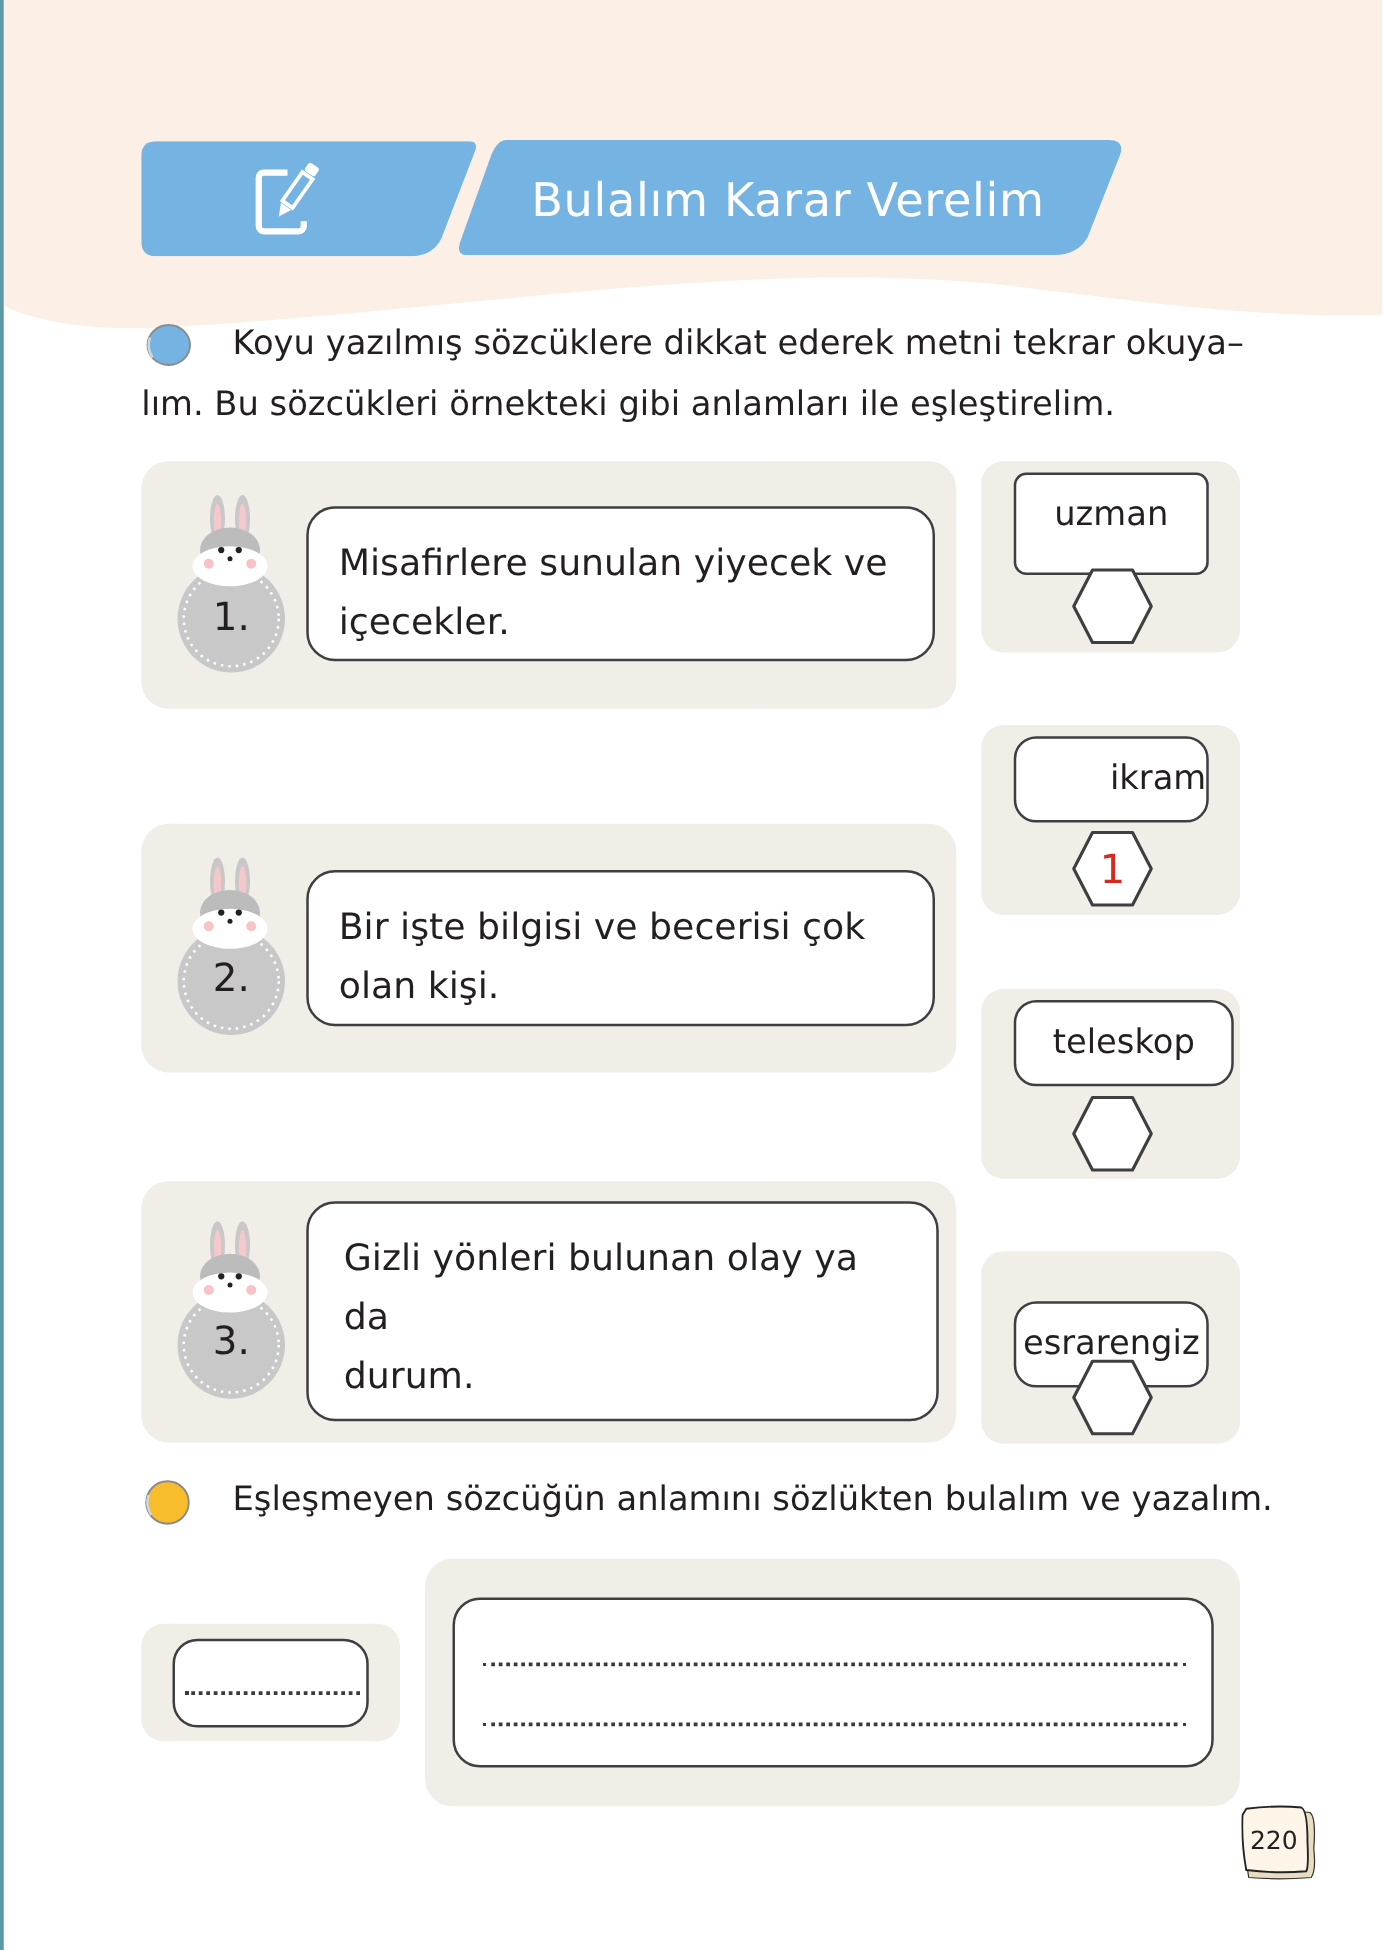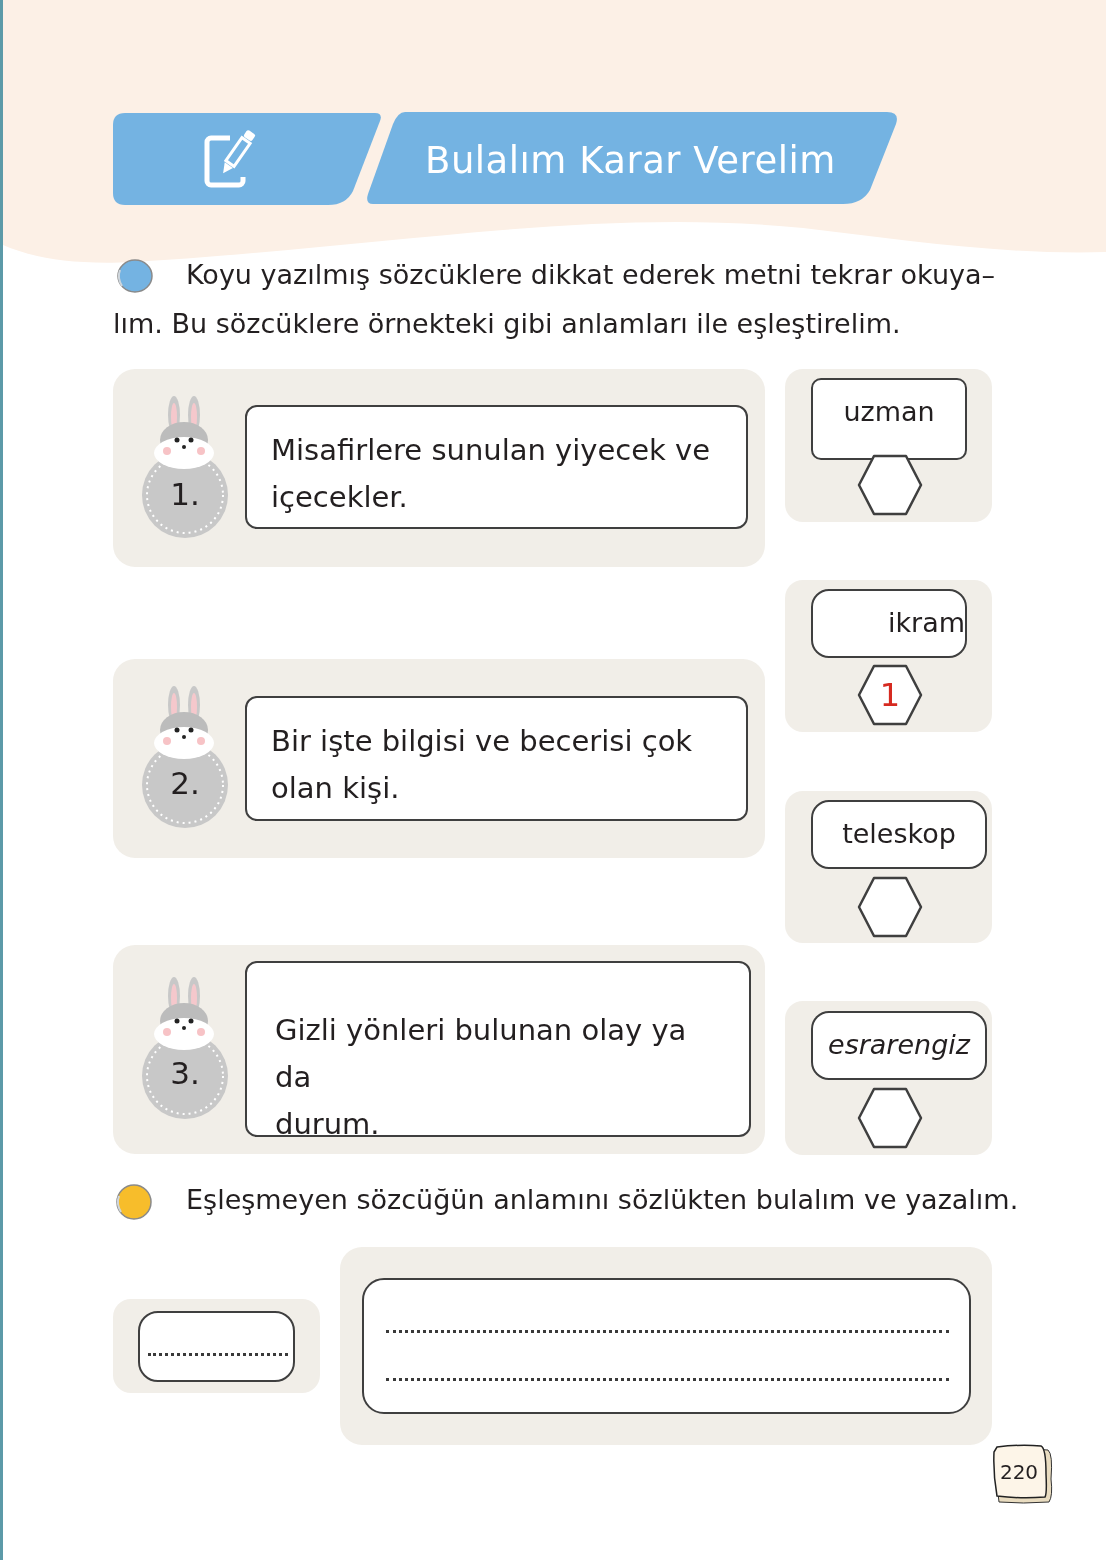--- a/index.html
+++ b/index.html
@@ -18,21 +18,21 @@
       font-size: 37px; color: #ffffff; letter-spacing: 0.5px; line-height: 50px;
       font-weight: normal;
     }
     .edit-icon { position: absolute; left: 200px; top: 128px; width: 60px; height: 62px; }
     .bullet { position: absolute; width: 40px; height: 40px; }
     .instr {
       position: absolute; font-size: 27px; line-height: 50px; color: #231f20;
     }
     .panel { position: absolute; background: #f1eee8; border-radius: 22px; }
     .def-box {
-      position: absolute; background: #fff; border: 2.5px solid #3f3f3f; border-radius: 12px;
+      position: absolute; background: #fff; border: 2.5px solid #3f3f3f; border-radius: 23px;
       box-sizing: border-box; padding: 20px 24px 0 24px; font-size: 29px; line-height: 47px;
     }
     .bunny { position: absolute; width: 100px; height: 150px; }
     .bunny-num {
       position: absolute; font-size: 31px; color: #231f20; width: 80px; text-align: center;
     }
     .word-box {
       position: absolute; background: #fff; border: 2.5px solid #3f3f3f; border-radius: 18px;
       box-sizing: border-box; font-size: 27px; text-align: center; line-height: 64px;
     }
@@ -74,21 +74,21 @@
 <svg class="header-title-tab" viewBox="0 0 535 92">
   <path d="M40,0 L522,0 Q535,0 531,12 L505,78 Q497,92 478,92 L8,92 Q0,92 3,82 L28,12 Q33,0 40,0 Z" fill="#74b3e2"></path>
 </svg>
 <div class="header-title">Bulalım Karar Verelim</div>
 
 <svg class="bullet" style="left:114px; top:256px;" viewBox="0 0 40 40">
   <ellipse cx="21" cy="20" rx="17" ry="16" fill="#74b3e2" stroke="#8a8a8a" stroke-width="1.5"></ellipse>
   <path d="M6,14 Q3,22 8,30" fill="none" stroke="#cfd6dc" stroke-width="2"></path>
 </svg>
 <div class="instr" style="left:186px; top:250px;">Koyu yazılmış sözcüklere dikkat ederek metni tekrar okuya–</div>
-<div class="instr" style="left:113px; top:299px;">lım. Bu sözcüklere örnekteki gibi anlamları ile eşleştirelim.</div>
+<div class="instr" style="left:113px; top:299px;">lım. Bu sözcükleri örnekteki gibi anlamları ile eşleştirelim.</div>
 
 <div class="panel" style="left:113px; top:369px; width:652px; height:198px;"></div>
 <div class="panel" style="left:113px; top:659px; width:652px; height:199px;"></div>
 <div class="panel" style="left:113px; top:945px; width:652px; height:209px;"></div>
 
 <svg class="bunny" style="left:135px; top:395px;" viewBox="0 0 100 150">
   <circle cx="50" cy="100" r="43" fill="#c8c8c8"></circle>
   <circle cx="50" cy="100" r="38" fill="none" stroke="#ffffff" stroke-width="2" stroke-dasharray="2 4"></circle>
   <ellipse cx="39" cy="20" rx="6" ry="19" fill="#c8c8c8"></ellipse>
     <ellipse cx="39" cy="22" rx="3" ry="14" fill="#f5c8cc"></ellipse>
@@ -139,34 +139,34 @@
 <div class="bunny-num" style="left:145px; top:1055px;">3.</div>
 
 <div class="def-box" style="left:245px; top:405px; width:503px; height:124px;">
   <div>Misafirlere sunulan yiyecek ve</div>
   <div>içecekler.</div>
 </div>
 <div class="def-box" style="left:245px; top:696px; width:503px; height:125px;">
   <div>Bir işte bilgisi ve becerisi çok</div>
   <div>olan kişi.</div>
 </div>
-<div class="def-box" style="left:245px; top:961px; width:506px; height:176px; padding-top:44px;">
+<div class="def-box" style="left:245px; top:961px; width:506px; height:176px; padding-top:20px;">
   <div style="padding-left:4px;">Gizli yönleri bulunan olay ya da</div>
   <div style="padding-left:4px;">durum.</div>
 </div>
 
 <div class="panel" style="left:785px; top:369px; width:207px; height:153px; border-radius:18px;"></div>
 <div class="panel" style="left:785px; top:580px; width:207px; height:152px; border-radius:18px;"></div>
 <div class="panel" style="left:785px; top:791px; width:207px; height:152px; border-radius:18px;"></div>
 <div class="panel" style="left:785px; top:1001px; width:207px; height:154px; border-radius:18px;"></div>
 
 <div class="word-box" style="left:811px; top:378px; width:156px; height:82px;border-radius:10px;">uzman</div>
 <div class="word-box" style="left:811px; top:589px; width:156px; height:69px;text-align:right;">ikram</div>
 <div class="word-box" style="left:811px; top:800px; width:176px; height:69px;">teleskop</div>
-<div class="word-box" style="left:811px; top:1011px; width:176px; height:69px;font-style:italic;">esrarengiz</div>
+<div class="word-box" style="left:811px; top:1041px; width:156px; height:69px;">esrarengiz</div>
 
 <svg class="hex" style="left:857px; top:454px;" viewBox="0 0 66 62">
   <path d="M17,2 L49,2 L64,31 L49,60 L17,60 L2,31 Z" fill="#ffffff" stroke="#3f3f3f" stroke-width="2.5" stroke-linejoin="round"></path>
 </svg>
 <div class="hex-num" style="left:857px; top:454px;"></div>
 
 <svg class="hex" style="left:857px; top:664px;" viewBox="0 0 66 62">
   <path d="M17,2 L49,2 L64,31 L49,60 L17,60 L2,31 Z" fill="#ffffff" stroke="#3f3f3f" stroke-width="2.5" stroke-linejoin="round"></path>
 </svg>
 <div class="hex-num" style="left:857px; top:664px;">1</div>

